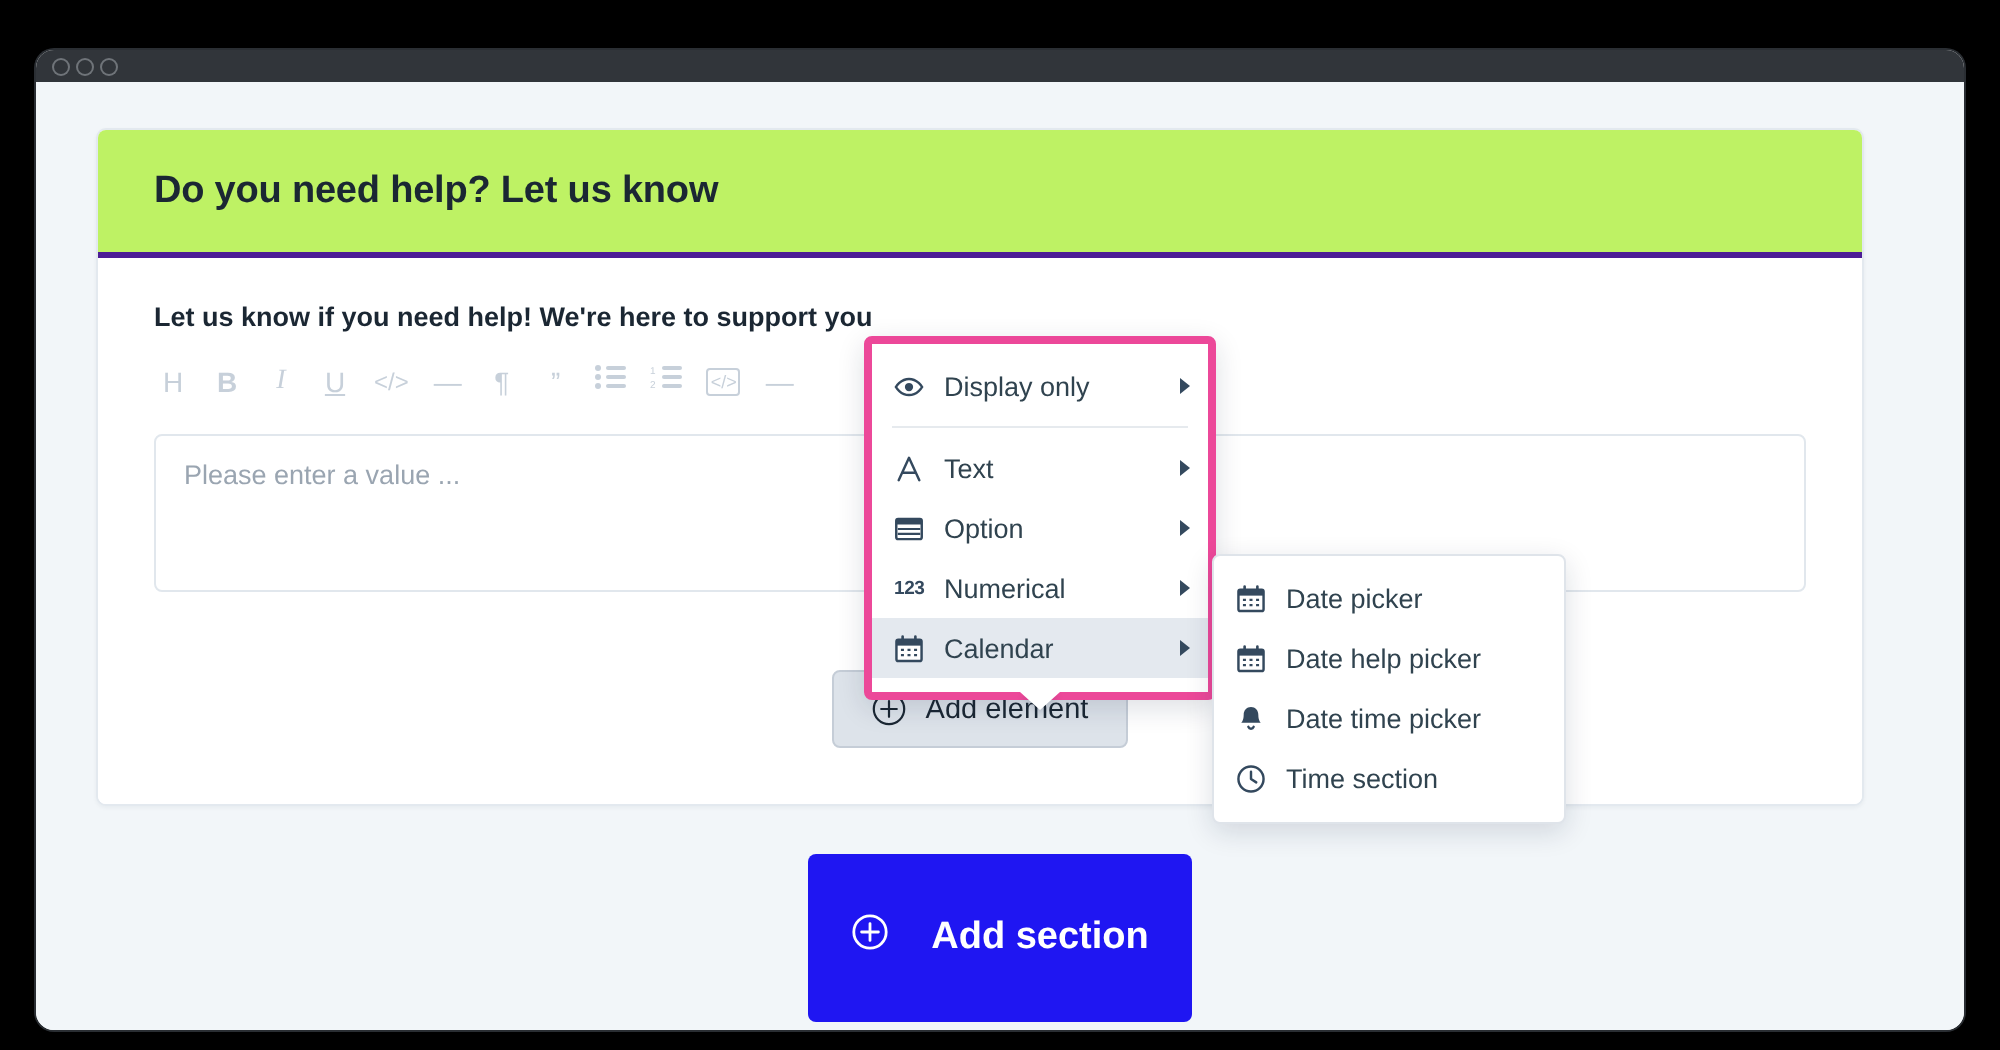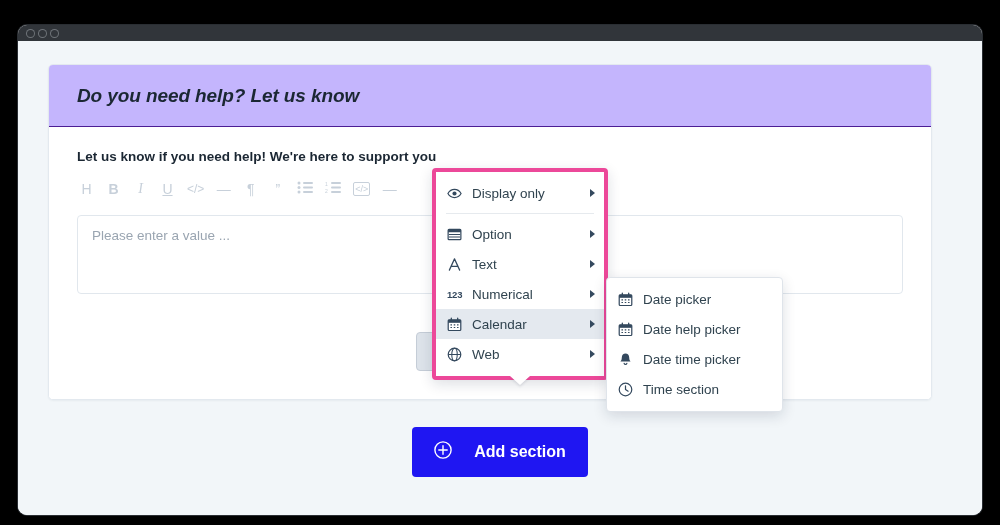--- a/index.html
+++ b/index.html
@@ -51,25 +51,24 @@
   .card {
     position: absolute;
     left: 30px; top: 23px;
     width: 884px;
     background: #ffffff;
     border: 1px solid #e3e9ef;
     border-radius: 5px;
     box-shadow: 0 1px 2px rgba(16,30,54,.05);
   }
   .card-header {
-    background: #c4b5fd;
-    border-bottom: 1px solid #4c1d95;
+    background: #bef264;
+    border-bottom: 3px solid #4c1d95;
     border-radius: 4px 4px 0 0;
     padding: 20px 28px 19px 28px;
-    font-style: italic;
   }
   .card-title {
     font-size: 19px;
     font-weight: bold;
     color: #1b2733;
     letter-spacing: -0.1px;
   }
   .card-body {
     padding: 22px 28px 28px 28px;
     background: #ffffff;
@@ -155,22 +154,22 @@
     display: flex;
     justify-content: center;
   }
   .btn-add-section {
     display: inline-flex;
     align-items: center;
     gap: 22px;
     background: #1f16f2;
     border: none;
     border-radius: 4px;
-    padding: 14px 22px;
-    font-size: 16px;
+    padding: 30px 22px;
+    font-size: 19px;
     font-weight: bold;
     color: #ffffff;
     cursor: pointer;
   }
 
   
   .menu {
     position: absolute;
     left: 414px; top: 127px;
     width: 176px;
@@ -341,36 +340,36 @@
           </span>
           <span class="menu-label">Display only</span>
           <span class="menu-arrow"></span>
         </div>
 
         <div class="menu-sep"></div>
 
         <div class="menu-item">
           <span class="menu-ico">
             <svg width="15" height="15" viewBox="0 0 16 16" fill="none">
+              <path d="M2.5 14L8 2l5.5 12M4.6 10h6.8" stroke="#34495e" stroke-width="1.3" stroke-linecap="round" stroke-linejoin="round"></path>
+            </svg>
+          </span>
+          <span class="menu-label">Text</span>
+          <span class="menu-arrow"></span>
+        </div>
+
+        <div class="menu-item">
+          <span class="menu-ico">
+            <svg width="15" height="15" viewBox="0 0 16 16" fill="none">
               <rect x="1.2" y="2.6" width="13.6" height="10.8" rx="1" fill="#ffffff" stroke="#34495e" stroke-width="1.3"></rect>
               <rect x="1.2" y="2.6" width="13.6" height="3" fill="#34495e"></rect>
               <path d="M2 8h12M2 10.6h12" stroke="#34495e" stroke-width="1.1"></path>
             </svg>
           </span>
           <span class="menu-label">Option</span>
-          <span class="menu-arrow"></span>
-        </div>
-
-        <div class="menu-item">
-          <span class="menu-ico">
-            <svg width="15" height="15" viewBox="0 0 16 16" fill="none">
-              <path d="M2.5 14L8 2l5.5 12M4.6 10h6.8" stroke="#34495e" stroke-width="1.3" stroke-linecap="round" stroke-linejoin="round"></path>
-            </svg>
-          </span>
-          <span class="menu-label">Text</span>
           <span class="menu-arrow"></span>
         </div>
 
         <div class="menu-item">
           <span class="menu-ico ico123">123</span>
           <span class="menu-label">Numerical</span>
           <span class="menu-arrow"></span>
         </div>
 
         <div class="menu-item active">
@@ -379,31 +378,20 @@
               <rect x="1.3" y="3" width="13.4" height="11.4" rx="1" stroke="#34495e" stroke-width="1.3" fill="#ffffff"></rect>
               <rect x="1.3" y="3" width="13.4" height="3.2" fill="#34495e"></rect>
               <path d="M4.6 1.3v2.6M11.4 1.3v2.6" stroke="#34495e" stroke-width="1.4" stroke-linecap="round"></path>
               <path d="M3.7 8.4h1.6M7.2 8.4h1.6M10.7 8.4h1.6M3.7 11.2h1.6M7.2 11.2h1.6M10.7 11.2h1.6" stroke="#34495e" stroke-width="1.2"></path>
             </svg>
           </span>
           <span class="menu-label">Calendar</span>
           <span class="menu-arrow"></span>
         </div>
 
-        <div class="menu-item">
-          <span class="menu-ico">
-            <svg width="15" height="15" viewBox="0 0 16 16" fill="none">
-              <circle cx="8" cy="8" r="6.7" stroke="#34495e" stroke-width="1.3"></circle>
-              <ellipse cx="8" cy="8" rx="2.9" ry="6.7" stroke="#34495e" stroke-width="1.1"></ellipse>
-              <path d="M1.5 8h13" stroke="#34495e" stroke-width="1.1"></path>
-            </svg>
-          </span>
-          <span class="menu-label">Web</span>
-          <span class="menu-arrow"></span>
-        </div>
       </div>
 
       <div class="submenu">
 
         <div class="menu-item">
           <span class="menu-ico">
             <svg width="15" height="15" viewBox="0 0 16 16" fill="none">
               <rect x="1.3" y="3" width="13.4" height="11.4" rx="1" stroke="#34495e" stroke-width="1.3" fill="#ffffff"></rect>
               <rect x="1.3" y="3" width="13.4" height="3.2" fill="#34495e"></rect>
               <path d="M4.6 1.3v2.6M11.4 1.3v2.6" stroke="#34495e" stroke-width="1.4" stroke-linecap="round"></path>

